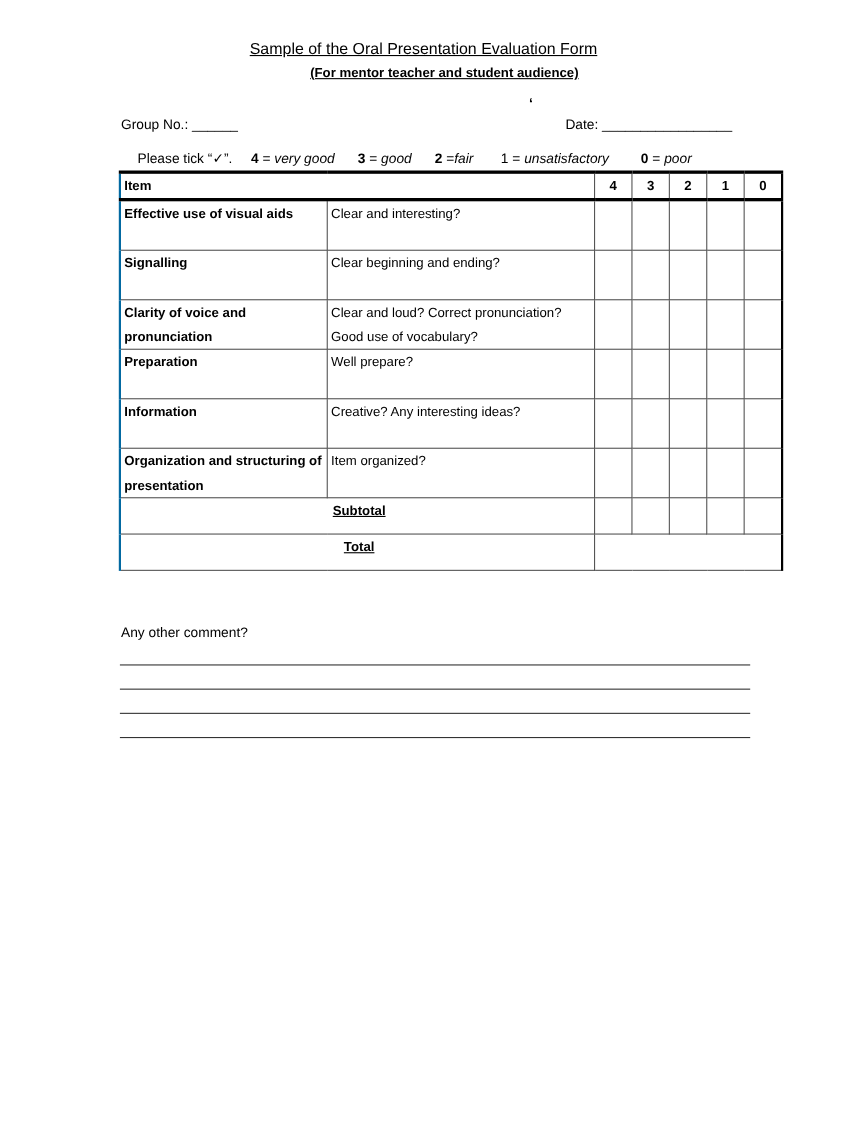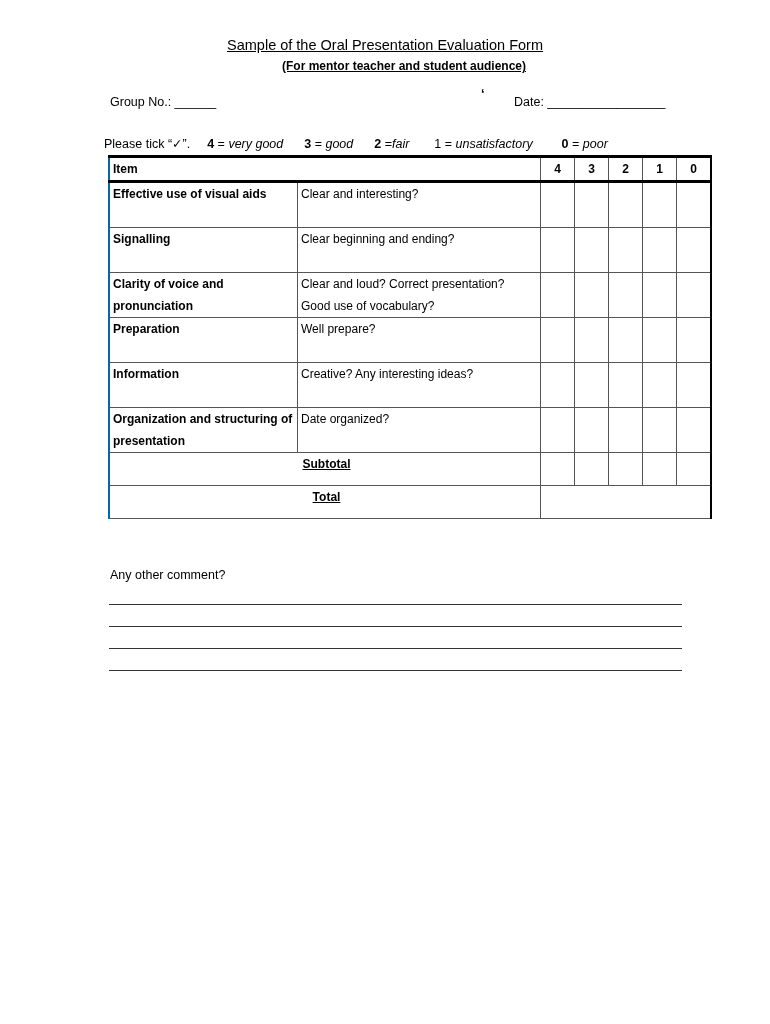--- a/index.html
+++ b/index.html
@@ -1,24 +1,24 @@
 <!DOCTYPE html>
 <html><head>
   <meta charset="utf-8">
   <style>
     html, body { margin: 0; padding: 0; background: #ffffff; }
     body { width: 770px; height: 1024px; position: relative; font-family: "Liberation Sans", sans-serif; color: #000; overflow: hidden; }
     .abs { position: absolute; }
     .title { left: 0; width: 770px; top: 37px; text-align: center; font-size: 14.5px; font-weight: normal; text-decoration: underline; }
     .subtitle { left: 0; width: 808px; top: 59px; text-align: center; font-size: 12px; font-weight: bold; text-decoration: underline; }
-    .field { font-size: 12.5px; }
+    .field { font-size: 12.5px; margin-top: 11px; }
     .group { left: 110px; top: 95px; }
     .quote { left: 481px; top: 86px; font-size: 13px; font-weight: bold; }
     .date { left: 514px; top: 95px; }
-    .legend { left: 104px; top: 136px; font-size: 12.5px; white-space: nowrap; }
+    .legend { left: 125px; top: 136px; font-size: 12.5px; white-space: nowrap; }
     .legend b { font-weight: bold; }
     .legend i { font-style: italic; }
     .legend .gap { display: inline-block; }
     table.form { position: absolute; left: 108px; top: 155px; border-collapse: collapse; font-size: 12px; }
     table.form td { border: 1px solid #555; padding: 0 3px; vertical-align: top; line-height: 22px; }
     .hdr td { border-top: 3px solid #000 !important; border-bottom: 3px solid #000 !important; height: 20px; font-weight: bold; vertical-align: middle !important; }
     .hdr td.num { text-align: center; }
     .item-cell { font-weight: bold; width: 181px; }
     .q-cell { width: 236px; }
     .score { width: 27px; }
@@ -79,21 +79,21 @@
     <td class="item-cell outer-l">Signalling</td>
     <td class="q-cell">Clear beginning and ending?</td>
     <td class="score"></td>
         <td class="score"></td>
         <td class="score"></td>
         <td class="score"></td>
         <td class="score outer-r"></td>
   </tr>
   <tr class="row">
     <td class="item-cell outer-l">Clarity of voice and pronunciation</td>
-    <td class="q-cell">Clear and loud?  Correct presentation? Good use of vocabulary?</td>
+    <td class="q-cell">Clear and loud?  Correct pronunciation? Good use of vocabulary?</td>
     <td class="score"></td>
         <td class="score"></td>
         <td class="score"></td>
         <td class="score"></td>
         <td class="score outer-r"></td>
   </tr>
   <tr class="row">
     <td class="item-cell outer-l">Preparation</td>
     <td class="q-cell">Well prepare?</td>
     <td class="score"></td>
@@ -106,21 +106,21 @@
     <td class="item-cell outer-l">Information</td>
     <td class="q-cell">Creative? Any interesting ideas?</td>
     <td class="score"></td>
         <td class="score"></td>
         <td class="score"></td>
         <td class="score"></td>
         <td class="score outer-r"></td>
   </tr>
   <tr class="row last">
     <td class="item-cell outer-l">Organization and structuring of presentation</td>
-    <td class="q-cell">Date organized?</td>
+    <td class="q-cell">Item organized?</td>
     <td class="score"></td>
         <td class="score"></td>
         <td class="score"></td>
         <td class="score"></td>
         <td class="score outer-r"></td>
   </tr>
   <tr class="sub">
     <td colspan="2" class="lbl outer-l">Subtotal</td>
     <td class="score"></td>
         <td class="score"></td>

